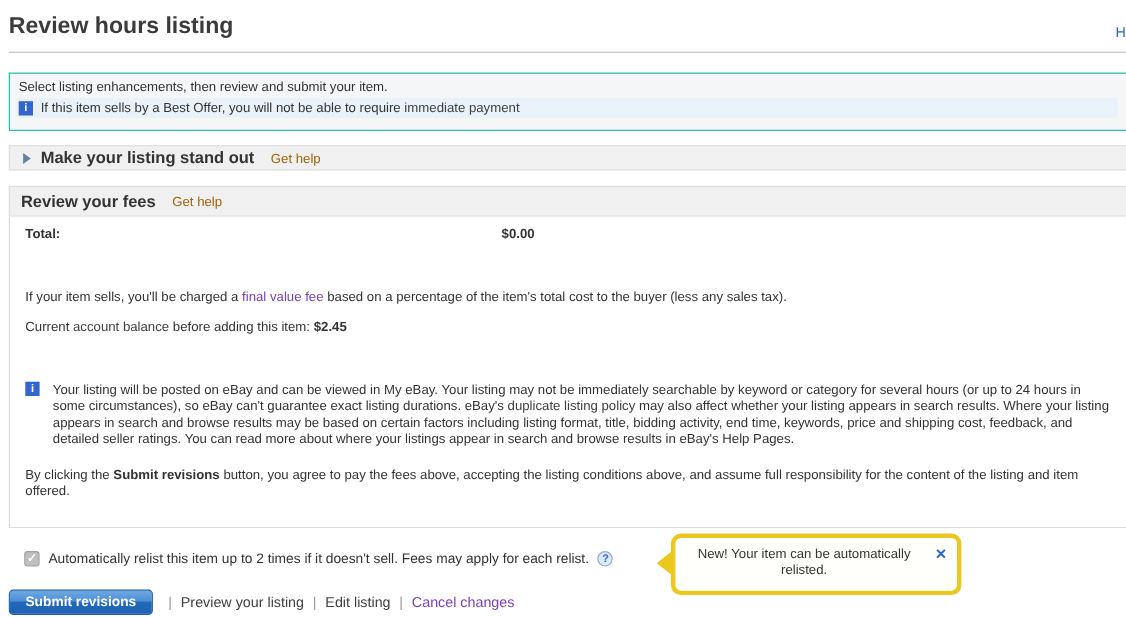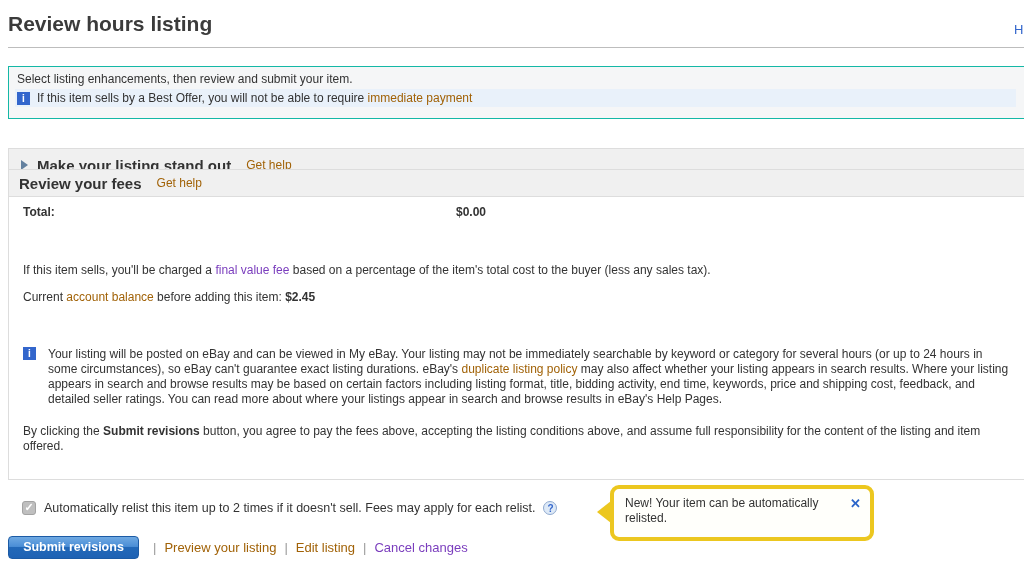--- a/index.html
+++ b/index.html
@@ -4,35 +4,35 @@
 <style>
   * { margin:0; padding:0; box-sizing:border-box; }
   html,body { width:1024px; height:561px; background:#ffffff; overflow:hidden;
               font-family:"Liberation Sans", sans-serif; color:#333; }
   .page { position:relative; width:1024px; height:561px; }
 
   .page-title { position:absolute; left:8px; top:12px; font-size:21px; font-weight:bold; color:#3b3b3b; letter-spacing:0; }
   .help-link { position:absolute; left:1014px; top:22px; font-size:13px; color:#3366cc; cursor:pointer; }
   .title-rule { position:absolute; left:8px; top:47px; width:1016px; border-top:1px solid #bdbdbd; }
 
-  a, .lnk { color:#a16207; text-decoration:none; cursor:pointer; }
+  a, .lnk { color:#404040; text-decoration:none; cursor:pointer; }
   .lnk-purple { color:#7a3dbd; cursor:pointer; }
 
   
   .enh-box { position:absolute; left:8px; top:66px; width:1017px; height:53px;
              background:#f5f6f7; border:1px solid #14b8a6; padding:5px 8px 0 6px; font-size:12px; }
   .enh-line1 { color:#333; padding-left:2px; }
   .enh-line2 { margin-top:3px; background:#e9f1fa; display:flex; align-items:center; padding:2px 4px 2px 2px; }
   .info-icon { display:inline-block; width:13px; height:13px; background:#3366cc; color:#fff;
                font-size:10px; font-weight:bold; text-align:center; line-height:13px; margin-right:7px; flex:0 0 13px; }
 
   
   .bar { position:absolute; left:8px; width:1017px; background:#f0f0f0; border:1px solid #ddd;
          display:flex; align-items:center; }
-  .bar-standout { top:148px; height:34px; padding-left:12px; }
+  .bar-standout { top:132px; height:23px; padding-left:12px; }
   .bar-fees { top:169px; height:28px; padding-left:10px; }
   .tri-right { width:0; height:0; border-left:7px solid #64819f; border-top:5px solid transparent;
                border-bottom:5px solid transparent; margin-right:9px; }
   .bar-title { font-size:15px; font-weight:bold; color:#333; }
   .gethelp { font-size:12px; color:#a16207; margin-left:15px; cursor:pointer; }
 
   
   .fees-box { position:absolute; left:8px; top:197px; width:1017px; height:283px;
               background:#fff; border:1px solid #ddd; border-top:none; font-size:12px; }
   .total-label { position:absolute; left:14px; top:8px; font-weight:bold;text-align:right; }
@@ -52,21 +52,21 @@
   .qicon { display:inline-block; width:14px; height:14px; border-radius:50%; background:#dde9f7;
            border:1px solid #8fa9cf; color:#3366cc; font-size:10px; font-weight:bold; text-align:center;
            line-height:13px; margin-left:8px; cursor:pointer; }
 
   
   .tooltip { position:absolute; left:610px; top:485px; width:264px; height:56px; background:#fffffb;
              border:4px solid #ecc71f; border-radius:9px; padding:7px 8px 0 11px; font-size:12px;
              line-height:15px; color:#333; }
   .tooltip-arrow { position:absolute; left:-17px; top:12px; width:0; height:0;
                    border-right:14px solid #ecc71f; border-top:11px solid transparent; border-bottom:11px solid transparent; }
-  .tooltip-text { display:inline-block; width:212px; }
+  .tooltip-text { display:inline-block; width:212px;text-align:center; }
   .tooltip-close { position:absolute; right:9px; top:7px; color:#2b65c9; font-weight:bold; font-size:13px; cursor:pointer; }
 
   
   .actions { position:absolute; left:8px; top:536px; display:flex; align-items:center; font-size:13px; }
   .submit-btn { width:131px; height:23px; border:1px solid #1c5ba5; border-radius:4px;
                 background:linear-gradient(#6fa9e2,#4b8ed6 45%,#2268b8 50%,#1e62b4);
                 color:#fff; font-weight:bold; font-size:12.5px; text-align:center; line-height:21px; cursor:pointer; }
   .pipe { color:#999; margin:0 8px; }
   .pipe-first { margin-left:14px; }
 </style>
@@ -95,21 +95,21 @@
 
   <div class="bar bar-fees">
     <span class="bar-title">Review your fees</span>
     <span class="gethelp">Get help</span>
   </div>
 
   <div class="fees-box">
     <span class="total-label">Total:</span>
     <span class="total-value">$0.00</span>
 
-    <div class="fvf-para"><span>If this item sells, you'll be charged a </span><span class="lnk-purple">final value fee</span><span> based on a percentage of the item's total cost to the buyer (less any sales tax).</span></div>
+    <div class="fvf-para"><span>If your item sells, you'll be charged a </span><span class="lnk-purple">final value fee</span><span> based on a percentage of the item's total cost to the buyer (less any sales tax).</span></div>
 
     <div class="bal-para"><span>Current </span><span class="lnk">account balance</span><span> before adding this item: </span><span class="bold">$2.45</span></div>
 
     <div class="notice">
       <span class="info-icon">i</span>
       <span class="notice-text"><span>Your listing will be posted on eBay and can be viewed in My eBay. Your listing may not be immediately searchable by keyword or category for several hours (or up to 24 hours in some circumstances), so eBay can't guarantee exact listing durations. eBay's </span><span class="lnk">duplicate listing policy</span><span> may also affect whether your listing appears in search results. Where your listing appears in search and browse results may be based on certain factors including listing format, title, bidding activity, end time, keywords, price and shipping cost, feedback, and detailed seller ratings. You can read more about where your listings appear in search and browse results in eBay's Help Pages.</span></span>
     </div>
 
     <div class="agreement"><span>By clicking the </span><span class="bold">Submit revisions</span><span> button, you agree to pay the fees above, accepting the listing conditions above, and assume full responsibility for the content of the listing and item offered.</span></div>
   </div>

